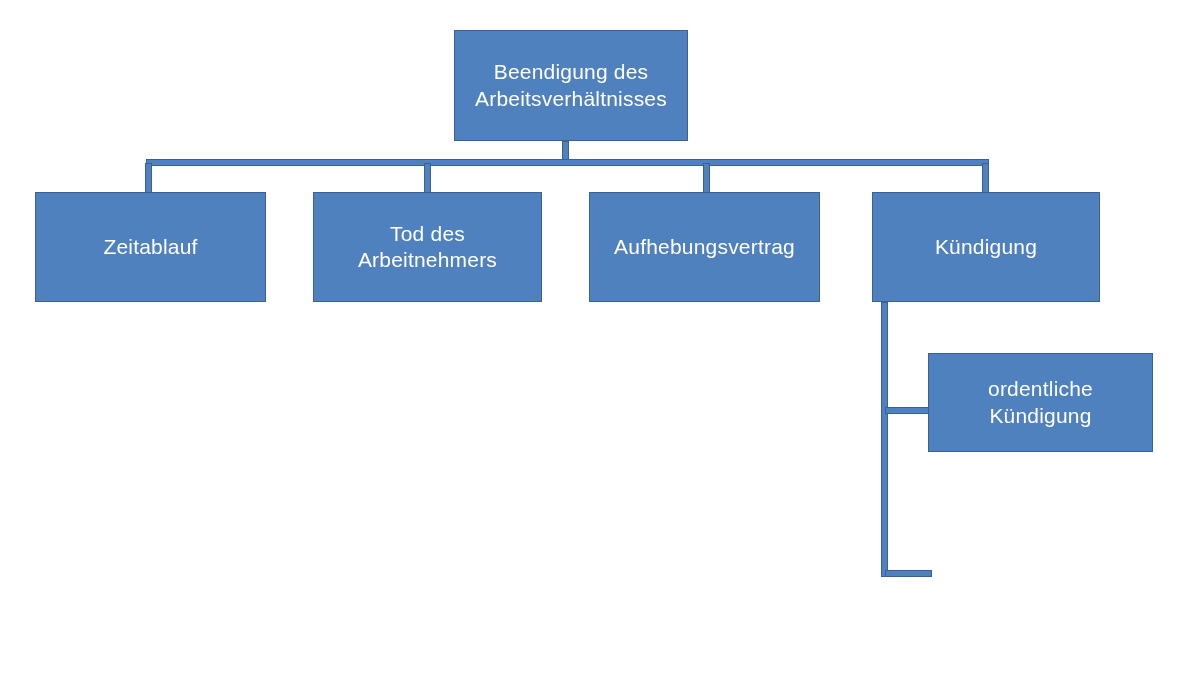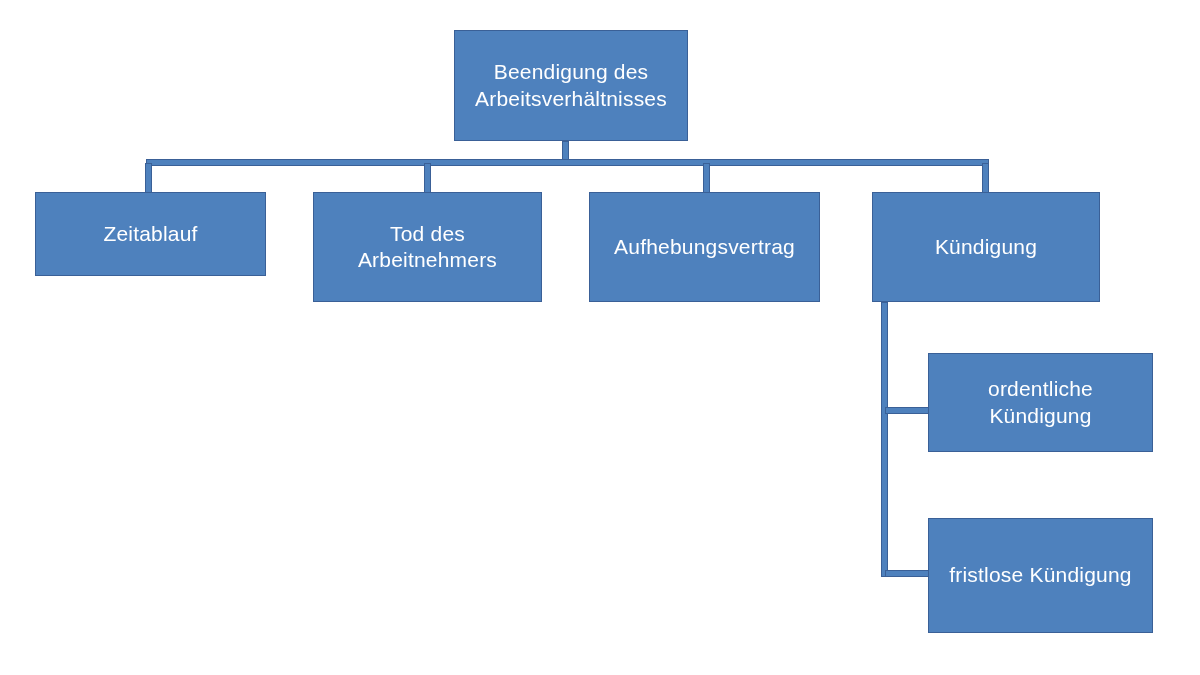--- a/index.html
+++ b/index.html
@@ -24,21 +24,21 @@
     align-items: center;
     justify-content: center;
     text-align: center;
     color: #ffffff;
     line-height: 1.25;
     letter-spacing: 0.2px;
     white-space: pre-line;
     padding: 2px 6px;
   }
   .node-root      { left: 454px; top: 30px;  width: 234px; height: 111px; font-size: 21px; }
-  .node-l2-a      { left: 35px;  top: 192px; width: 231px; height: 84px; font-size: 21px; }
+  .node-l2-a      { left: 35px;  top: 192px; width: 231px; height: 110px; font-size: 21px; }
   .node-l2-b      { left: 313px; top: 192px; width: 229px; height: 110px; font-size: 21px; }
   .node-l2-c      { left: 589px; top: 192px; width: 231px; height: 110px; font-size: 21px; }
   .node-l2-d      { left: 872px; top: 192px; width: 228px; height: 110px; font-size: 21px; }
   .node-l3-a      { left: 928px; top: 353px; width: 225px; height: 99px; font-size: 21px; }
   .node-l3-b      { left: 928px; top: 518px; width: 225px; height: 115px; font-size: 21px; }
 
   .conn {
     position: absolute;
     background: #4e81bd;
     border: 1px solid #3a6097;
@@ -81,15 +81,14 @@
   <div class="node node-l2-b">Tod des
 Arbeitnehmers</div>
 
   <div class="node node-l2-c">Aufhebungsvertrag</div>
 
   <div class="node node-l2-d">Kündigung</div>
 
   <div class="node node-l3-a">ordentliche
 Kündigung</div>
 
-  <div class="node node-l3-b">fristlose Kündigung</div>
 
 </div>
 
 </body></html>

